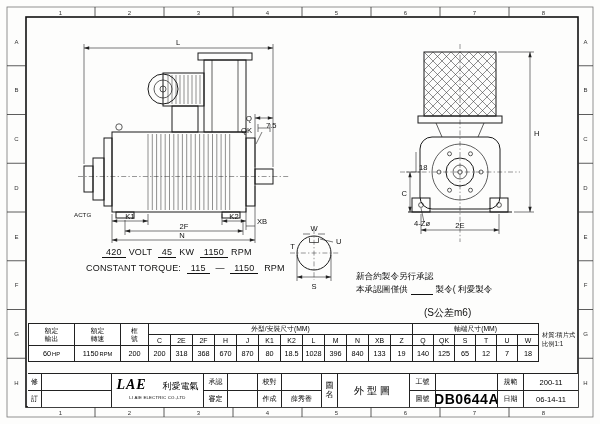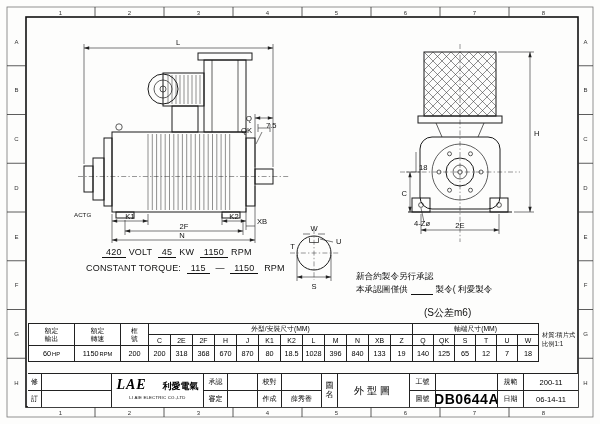--- a/index.html
+++ b/index.html
@@ -38,21 +38,21 @@
   .mat{left:542px;top:330px;font-size:6.3px;line-height:9px;white-space:nowrap}
   .titleblock{position:absolute;left:28px;top:373px;width:550px;height:34px;display:flex;background:#fff;border-top:.8px solid #222}
   .tb-col{border-right:.8px solid #222;display:flex;flex-direction:column;height:100%}
   .tb-col:last-child{border-right:none;flex:1}
   .tb-cell{flex:1;border-bottom:.8px solid #222;display:flex;align-items:center;justify-content:center;font-size:7px;overflow:hidden;white-space:nowrap}
   .tb-cell:last-child{border-bottom:none}
   .tb-span{height:100%;display:flex;align-items:center;justify-content:center;overflow:hidden}
   .tb-vert{white-space:pre-line;text-align:center;line-height:8.5px;font-size:8px}
   .tb-logo{display:flex;flex-direction:column;align-items:center;justify-content:center;line-height:11px}
   .logo-main{font-family:"Liberation Serif",serif;font-style:italic;font-weight:bold;font-size:14px;letter-spacing:1px}
-  .logo-cn{font-weight:bold;font-size:9px;margin-left:16px}
+  .logo-cn{font-weight:normal;font-size:9px;margin-left:16px}
   .logo-sub{font-size:4.3px;letter-spacing:.2px}
   .dwgname{font-size:10px;letter-spacing:3px}
   .dwgno{font-size:14px;font-weight:bold;letter-spacing:.5px}
   .val8{font-size:7.6px}
 </style>
 </head>
 <body>
 
 <div class="sheet">
 

